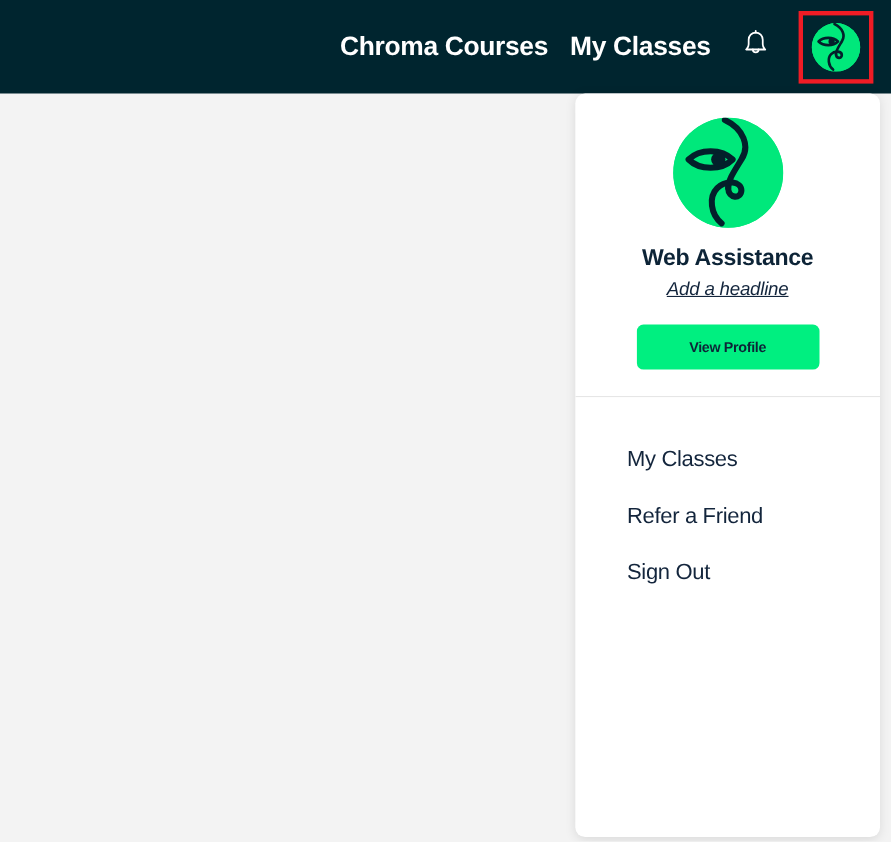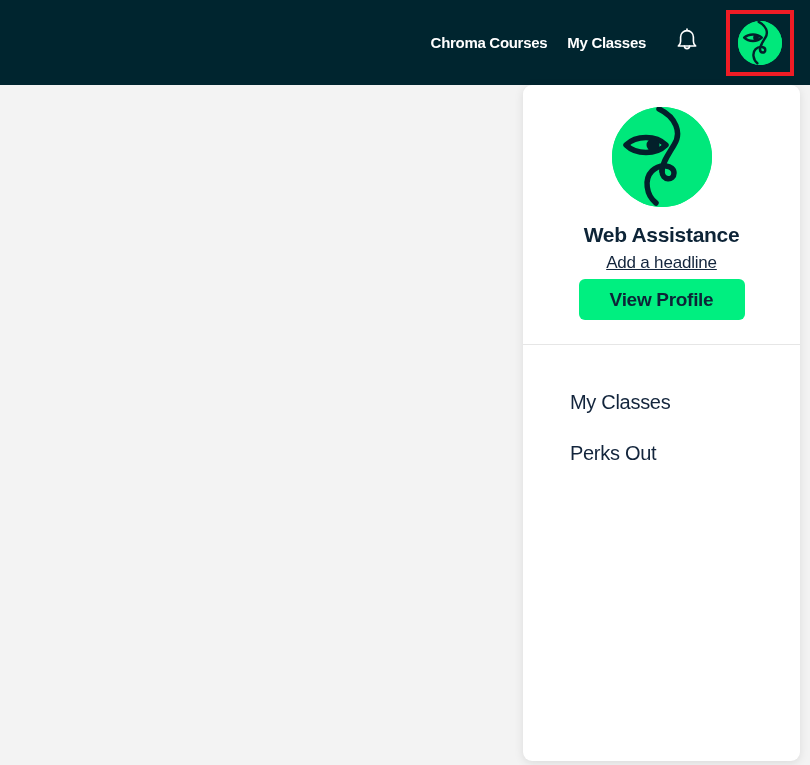--- a/index.html
+++ b/index.html
@@ -30,21 +30,21 @@
   }
 
   #header-nav {
     display: flex;
     align-items: center;
     gap: 20px;
   }
 
   .nav-link {
     color: #ffffff;
-    font-size: 15px;
+    font-size: 24px;
     font-weight: bold;
     letter-spacing: -0.3px;
     white-space: nowrap;
     cursor: pointer;
     text-decoration: none;
   }
 
   #bell-button {
     width: 34px;
     height: 40px;
@@ -110,36 +110,37 @@
     margin-top: 16px;
     font-size: 21px;
     font-weight: bold;
     color: #0d2437;
     letter-spacing: -0.3px;
   }
 
   #profile-headline {
     margin-top: 6px;
     font-size: 17px;
+    font-style: italic;
     text-decoration: underline;
     color: #13253c;
     cursor: pointer;
     letter-spacing: -0.2px;
   }
 
   #view-profile-button {
-    margin-top: 6px;
+    margin-top: 22px;
     width: 166px;
     height: 41px;
     background: #00ef80;
     border: none;
     border-radius: 6px;
     color: #0d2437;
     font-family: "Liberation Sans", sans-serif;
-    font-size: 19px;
+    font-size: 13px;
     font-weight: bold;
     letter-spacing: -0.3px;
     cursor: pointer;
     display: flex;
     align-items: center;
     justify-content: center;
   }
 
   #dropdown-menu {
     padding-top: 32px;
@@ -229,20 +230,21 @@
 
     <a id="profile-headline">Add a headline</a>
 
     <button id="view-profile-button">View Profile</button>
   </div>
 
   <nav id="dropdown-menu">
     <a class="menu-item">My Classes</a>
 
 
-
-
-
-
-    <a class="menu-item">Perks Out</a>
+    <a class="menu-item">Refer a Friend</a>
+
+
+
+
+    <a class="menu-item">Sign Out</a>
   </nav>
 
 </div>
 
 </body></html>

